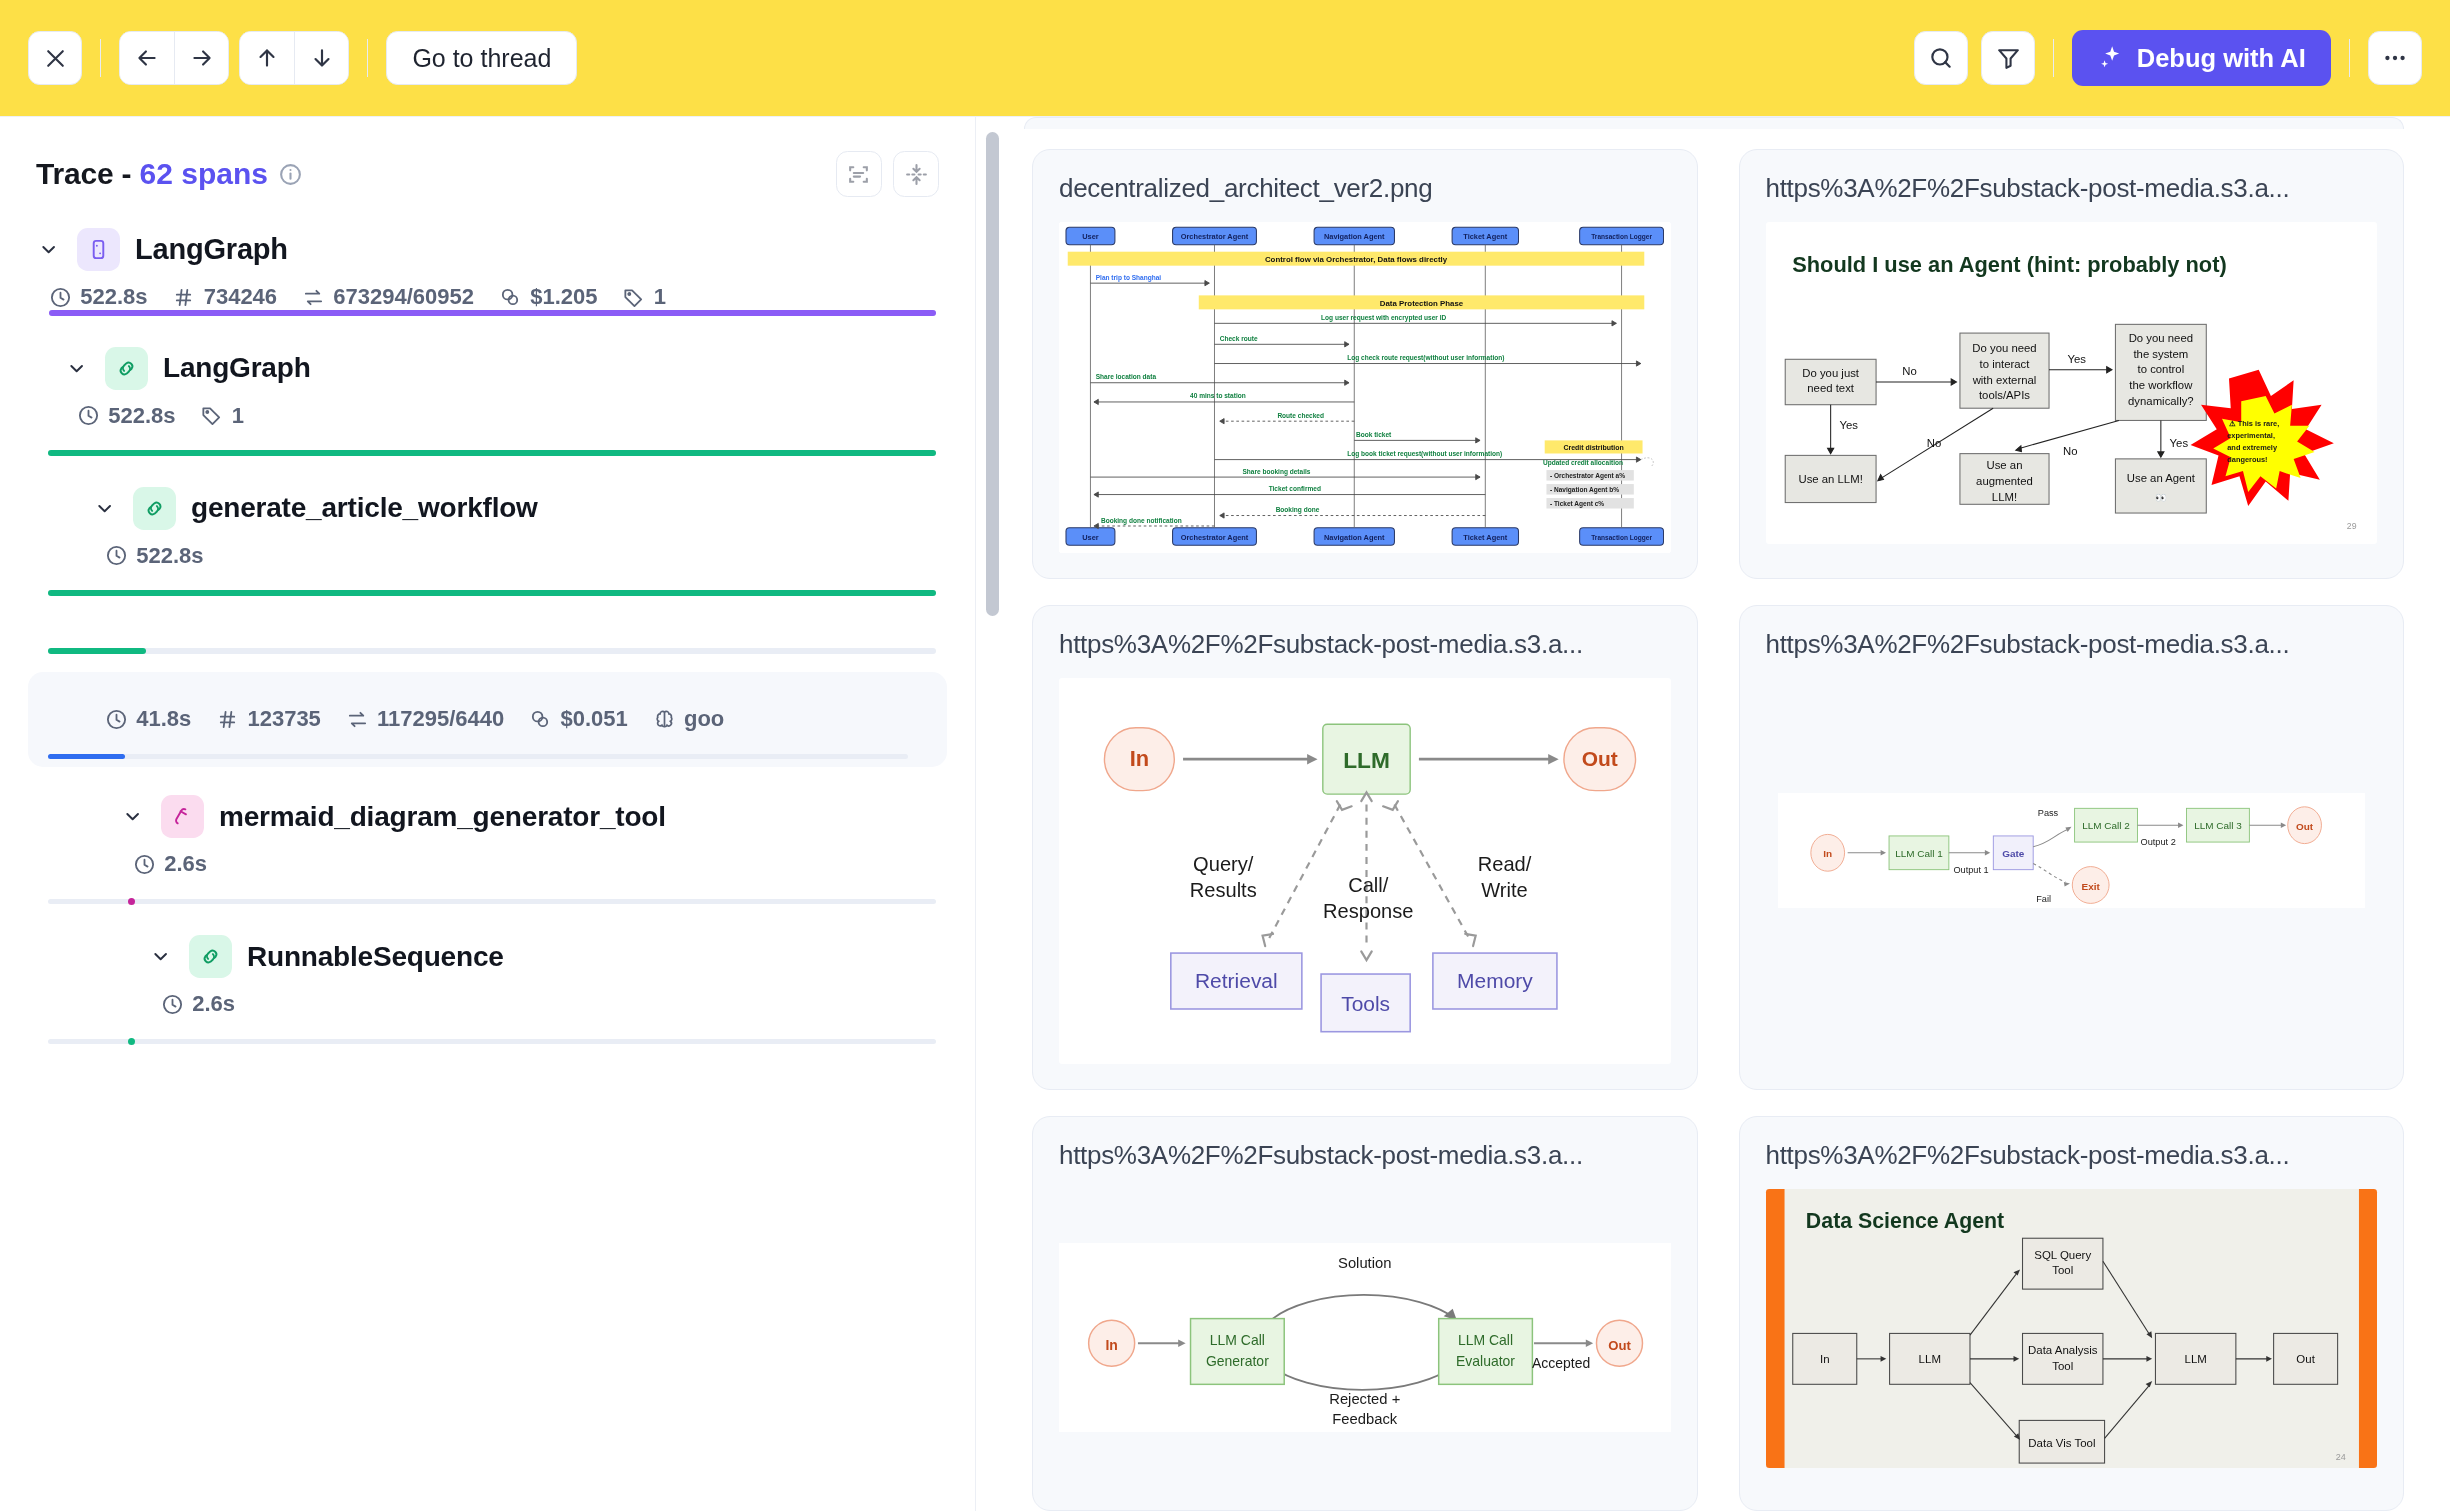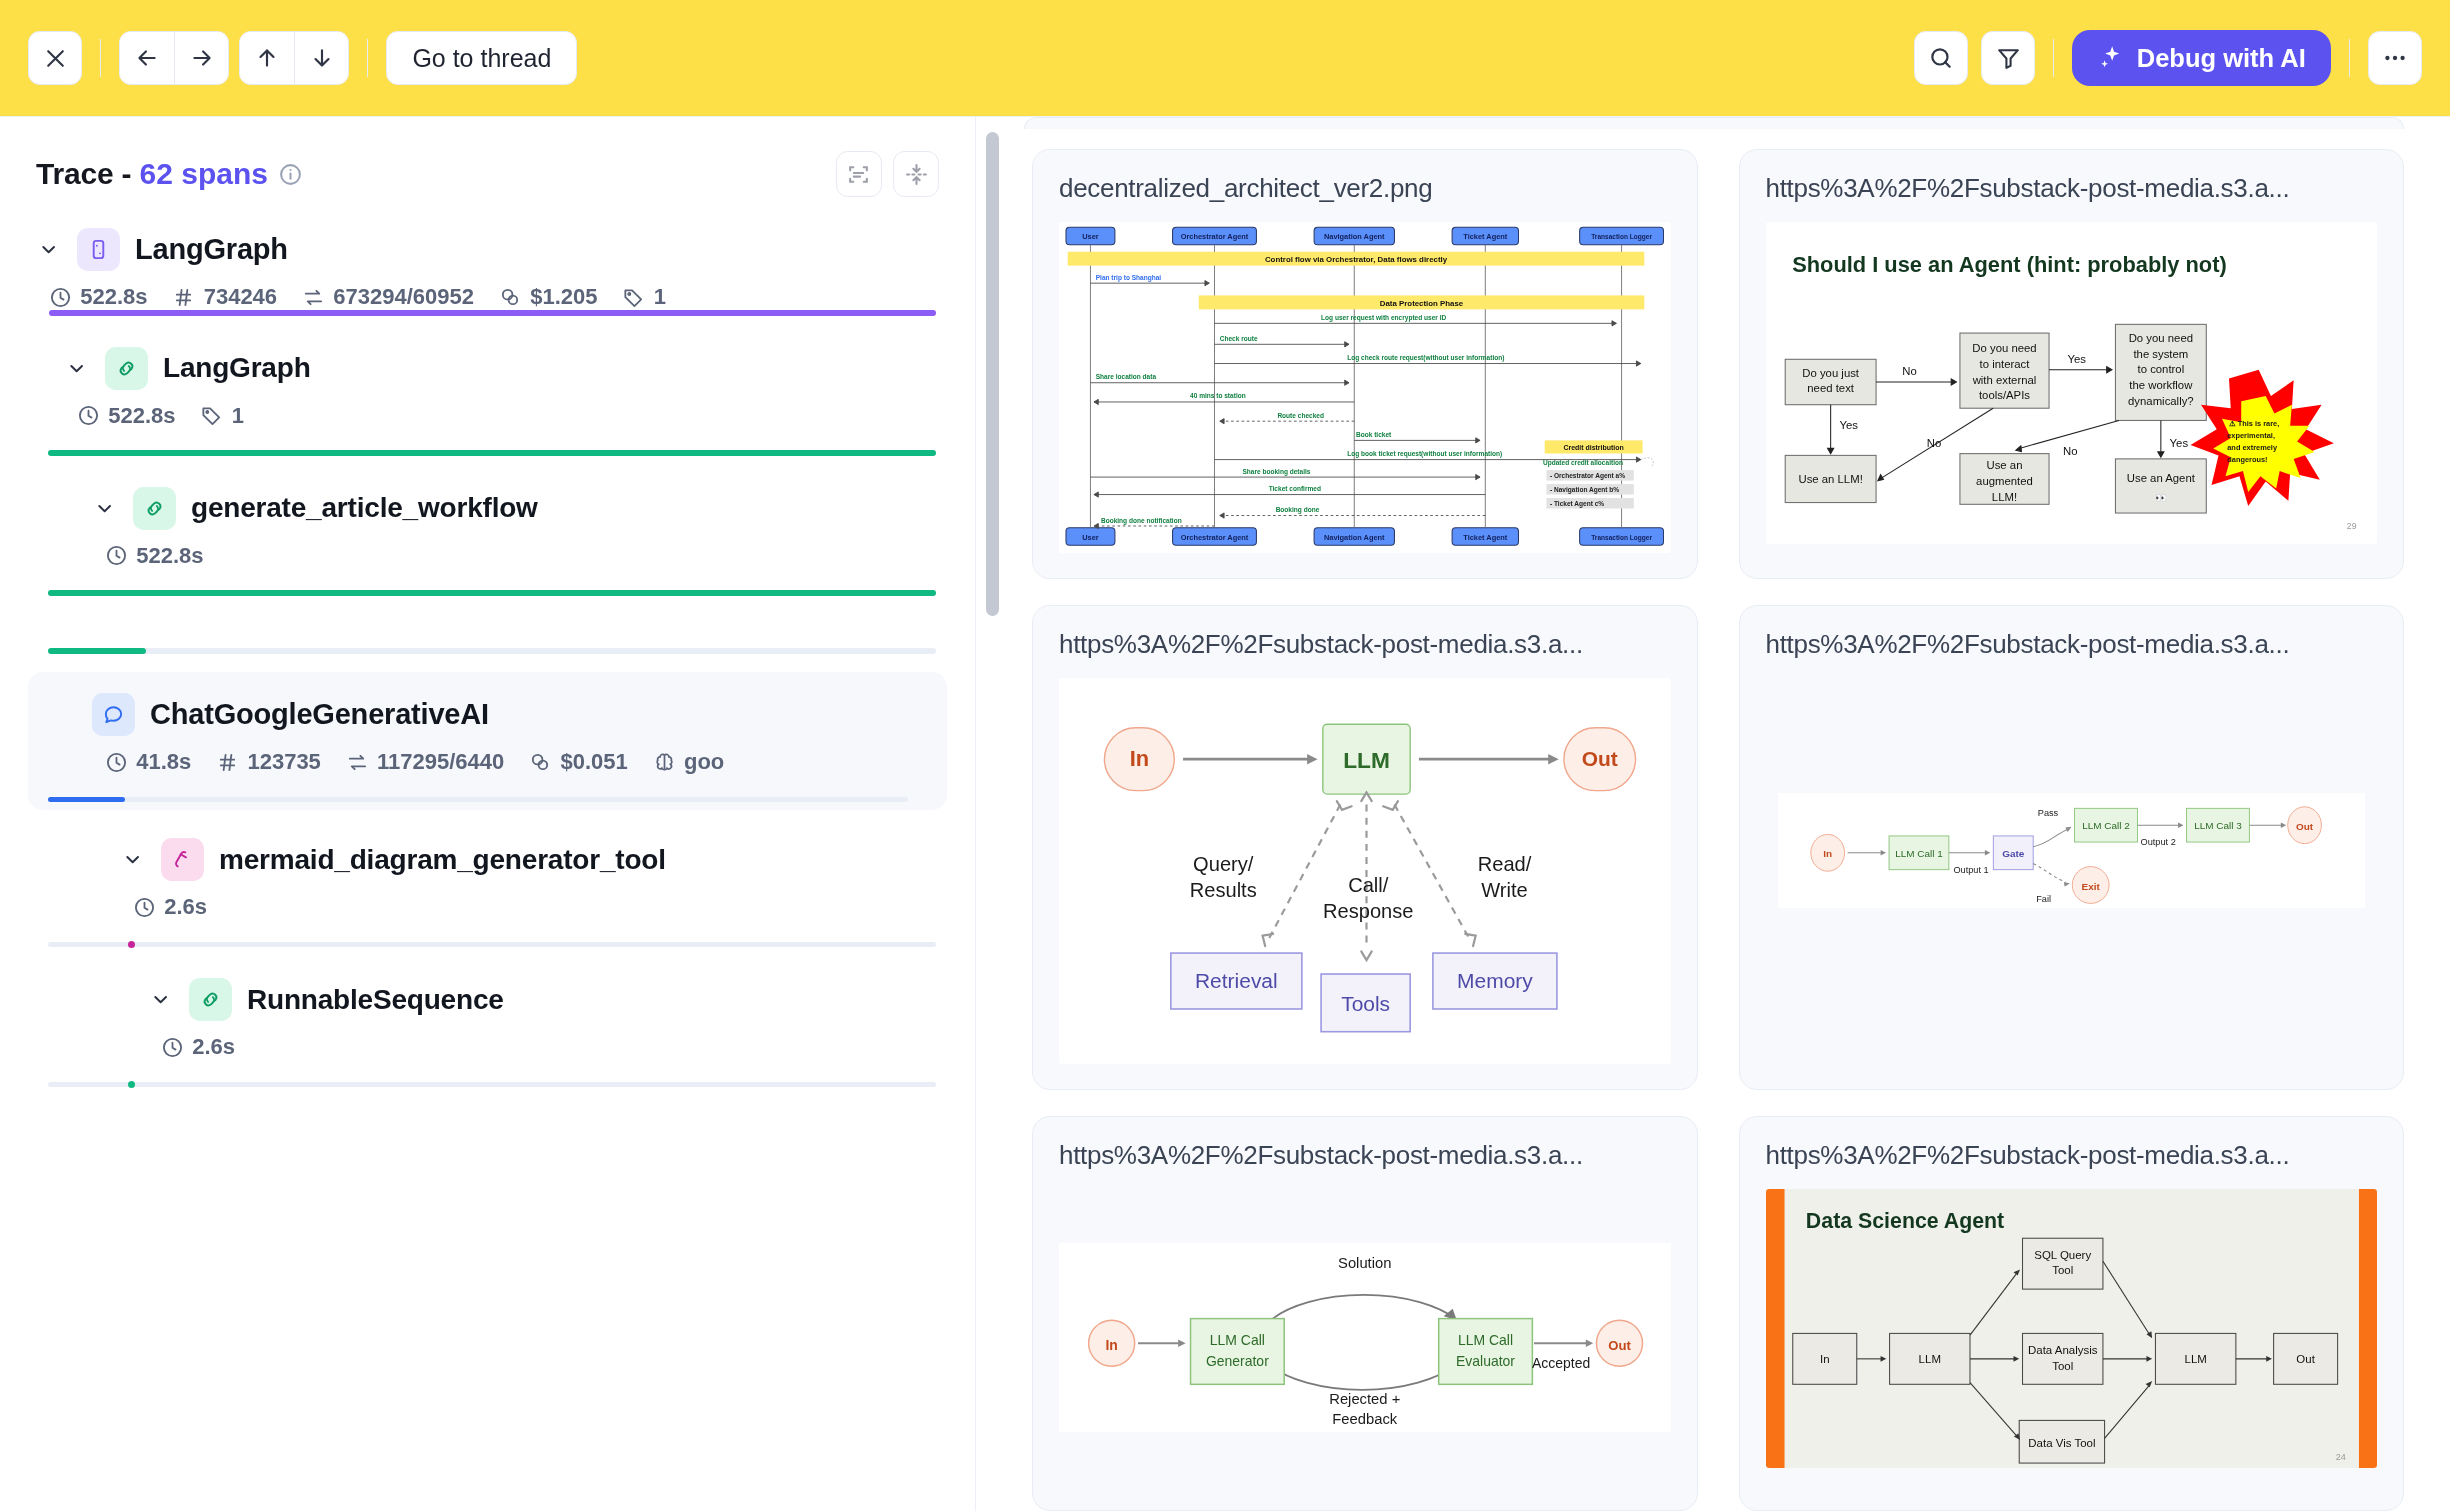--- a/index.html
+++ b/index.html
@@ -56,21 +56,21 @@
     display: flex; align-items: center;
     cursor: pointer;
     font-family: "Liberation Sans", sans-serif;
   }
   .spacer { flex: 1; }
   .debugbtn {
     height: 56px;
     background: #5b52f0;
     color: #fff;
     border: none;
-    border-radius: 18px;
+    border-radius: 11px;
     padding: 15px 25px;
     font-size: 25.5px;
     font-weight: bold;
     display: flex; align-items: center; gap: 11.5px;
     cursor: pointer;
     font-family: "Liberation Sans", sans-serif;
   }
 
   
   .body {
@@ -450,28 +450,20 @@
         </div>
       </div>
 
       <div class="row" style="padding-top:31px">
         <div class="bar-track" style="margin:21.3px 39px 0 48px">
           <div class="bar-fill" style="background:#10b981;width:11%"></div>
         </div>
       </div>
 
       <div class="row selected" style="padding-top:21.3px;padding-bottom:8.2px;margin-top:18px">
-        <div class="row-main" style="padding-left:64px">
-          <span class="badge blue">
-            <svg width="23" height="23" viewBox="0 0 24 24" fill="none" stroke="currentColor" stroke-width="2" stroke-linejoin="round">
-                <path d="M20 11.5c0 3.9-3.6 7-8 7-.9 0-1.8-.1-2.6-.4L4.5 20l1.3-3.5A6.6 6.6 0 0 1 4 11.5c0-3.9 3.6-7 8-7s8 3.1 8 7z"></path>
-              </svg>
-          </span>
-          <span class="span-name lg">ChatGoogleGenerativeAI</span>
-        </div>
         <div class="metrics" style="padding-left:77px;overflow:hidden;padding-right:0">
           <span class="metric">
             <svg width="23" height="23" viewBox="0 0 24 24" fill="none" stroke="currentColor" stroke-width="1.9">
                 <circle cx="12" cy="12" r="9"></circle>
                 <path d="M12 7v5.3l3.2 1.9" stroke-linecap="round"></path>
               </svg>
             <b>41.8s</b>
           </span>
           <span class="metric">
             <svg width="23" height="23" viewBox="0 0 24 24" fill="none" stroke="currentColor" stroke-width="1.9" stroke-linecap="round">

